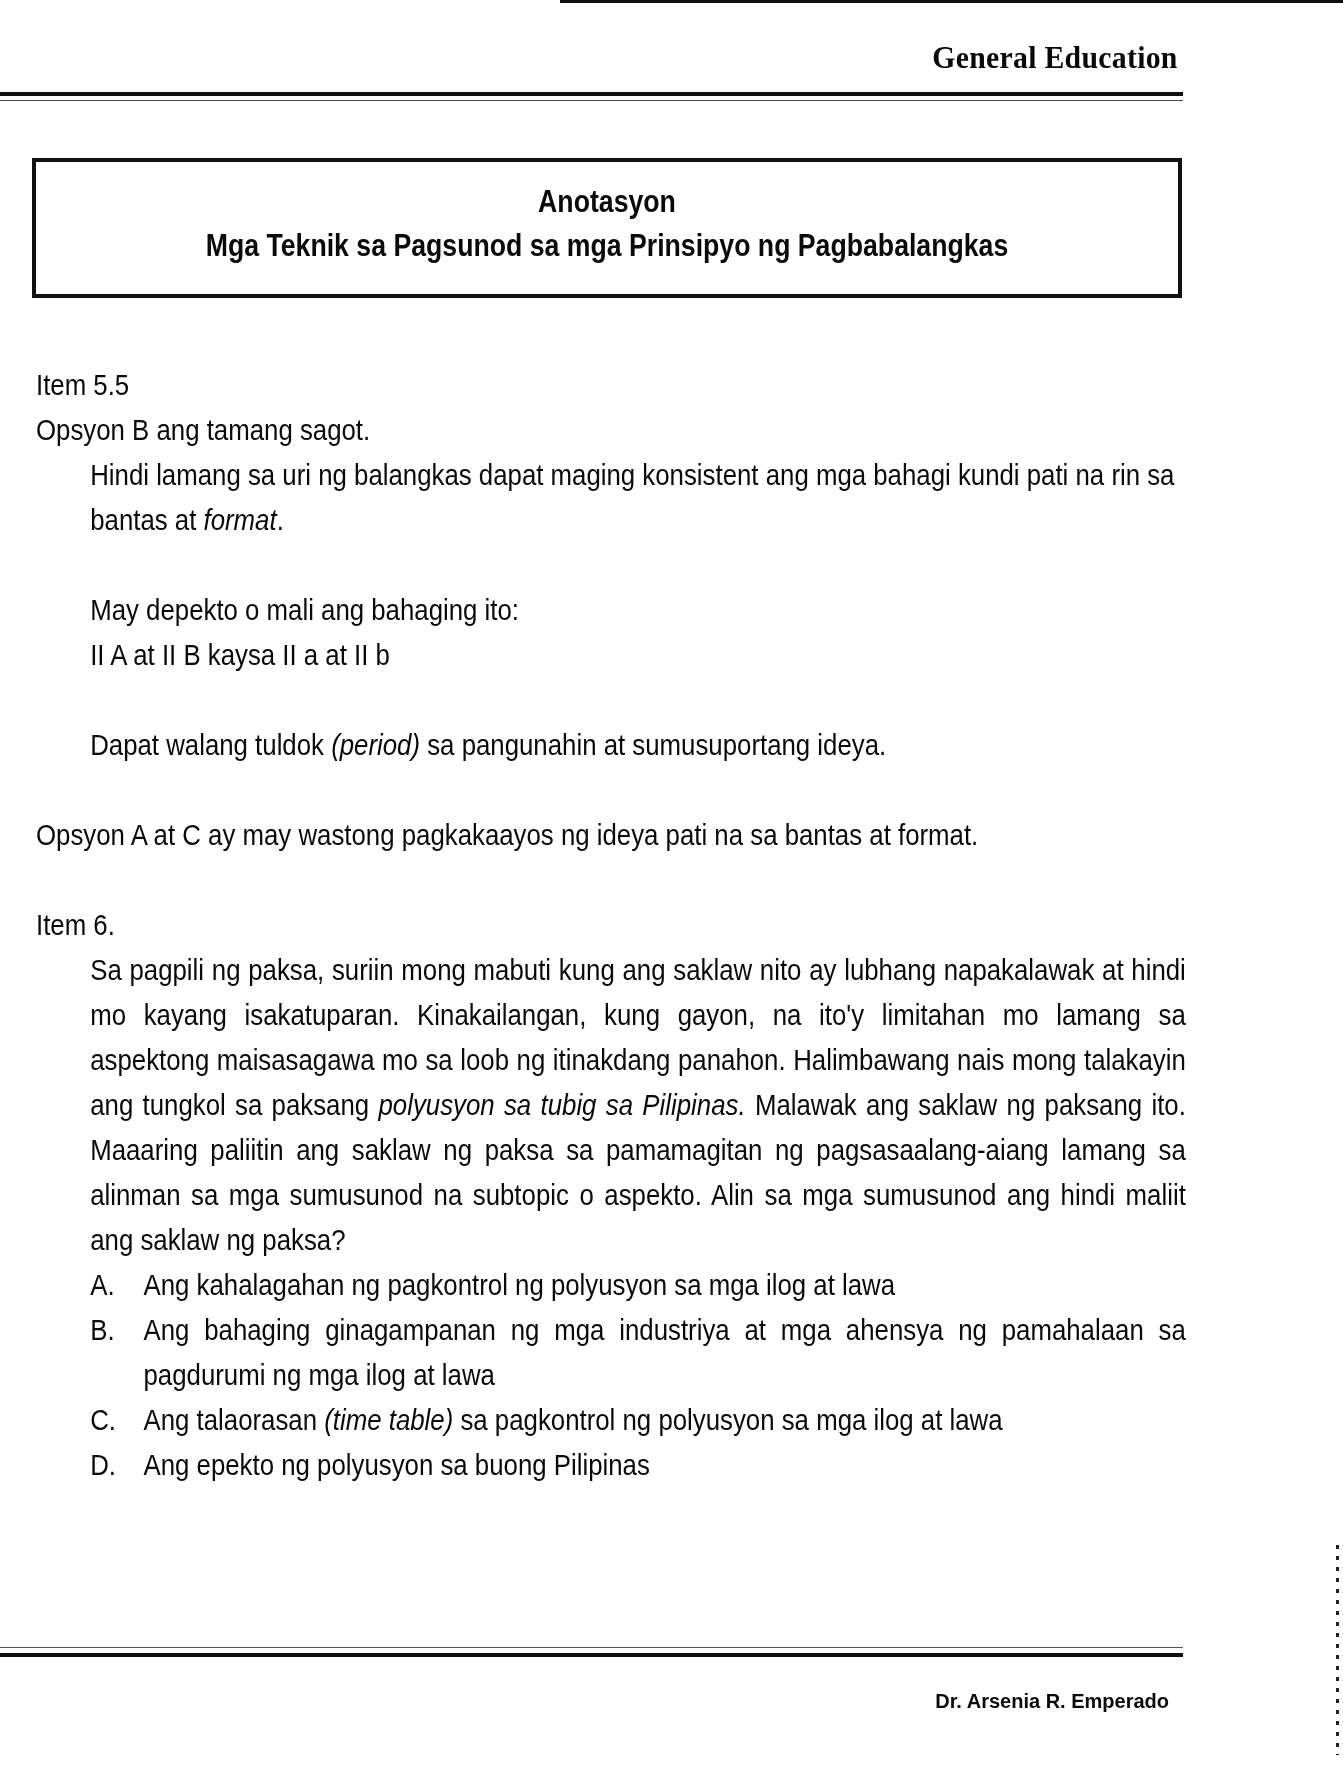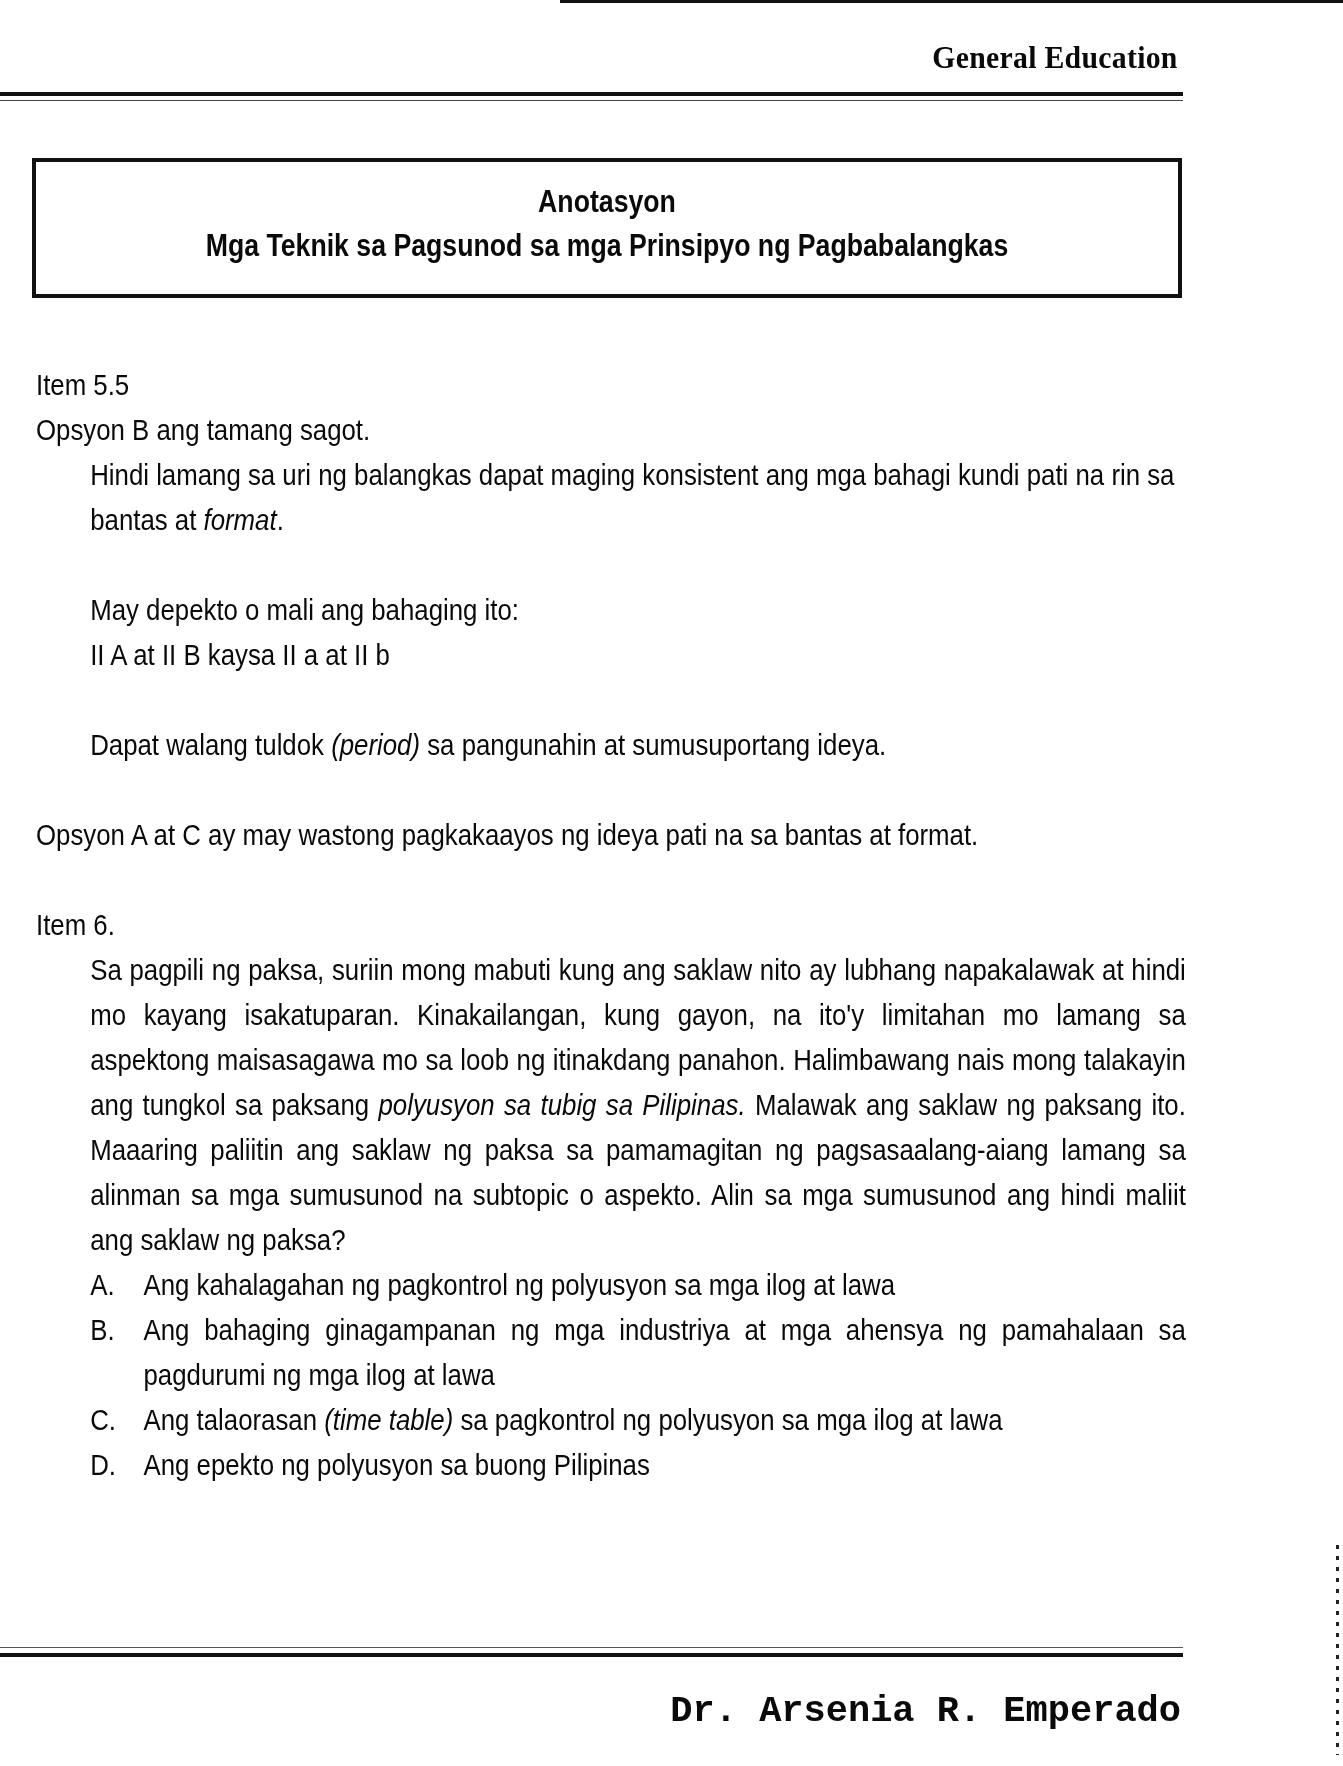--- a/index.html
+++ b/index.html
@@ -29,23 +29,23 @@
       width: 1337px;
     }
     .body-text p { margin: 0; }
     .ind { padding-left: 63px; }
     .gap { height: 45px; }
     .just { text-align: justify; text-align-last: left; }
     .opt { display: flex; padding-left: 63px; }
     .opt .lbl { width: 62px; flex: none; }
     .opt .txt { flex: 1; text-align: justify; text-align-last: left; }
     .footer-name {
-      position: absolute; right: 162px; top: 1690px;
-      font-family: Liberation Mono, monospace;
-      font-size: 37px; font-weight: bold;
+      position: absolute; right: 174px; top: 1690px;
+      font-family: Liberation Sans, sans-serif;
+      font-size: 20px; font-weight: bold;
     }
     .scan-mark { position: absolute; right: 4px; top: 1545px; width: 3px; height: 210px;
       background: repeating-linear-gradient(to bottom, #222 0 4px, transparent 4px 11px); }
   </style>
 </head>
 <body>
 
 <div class="top-edge"></div>
 
 <div class="header-title">General Education</div>

